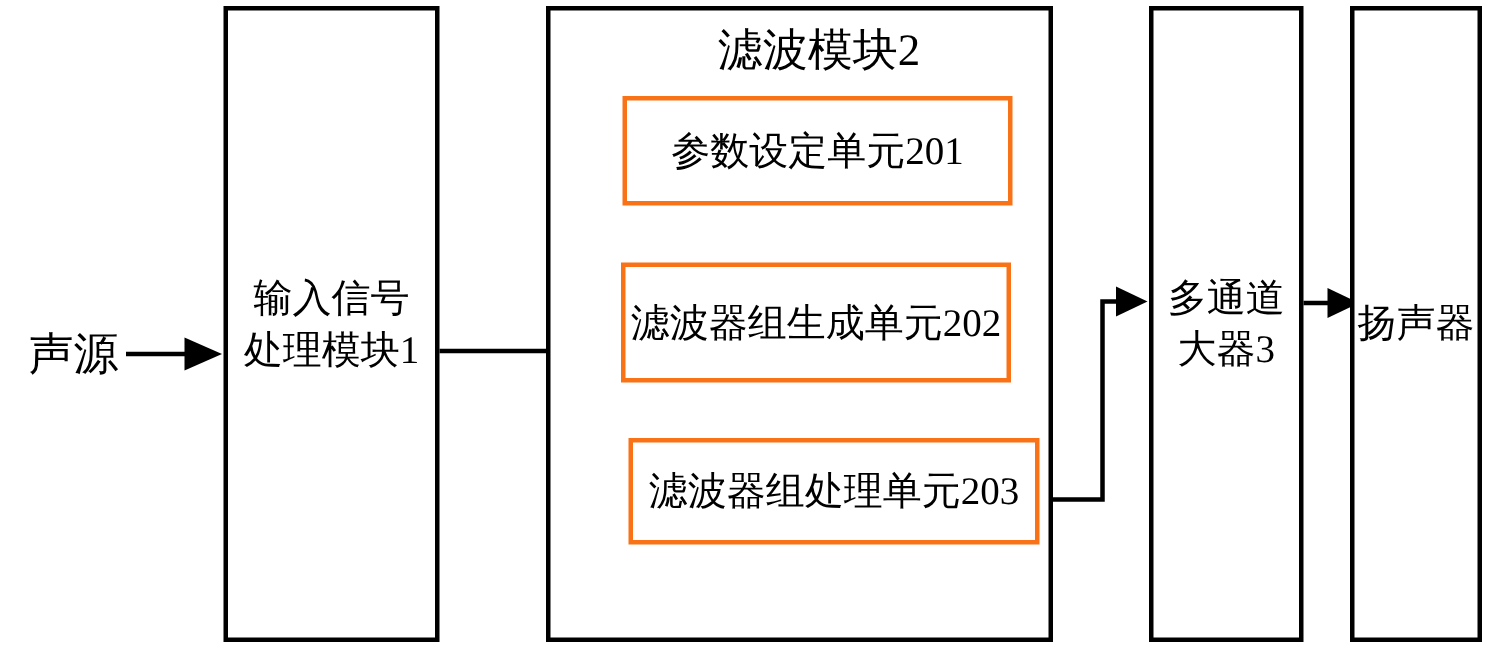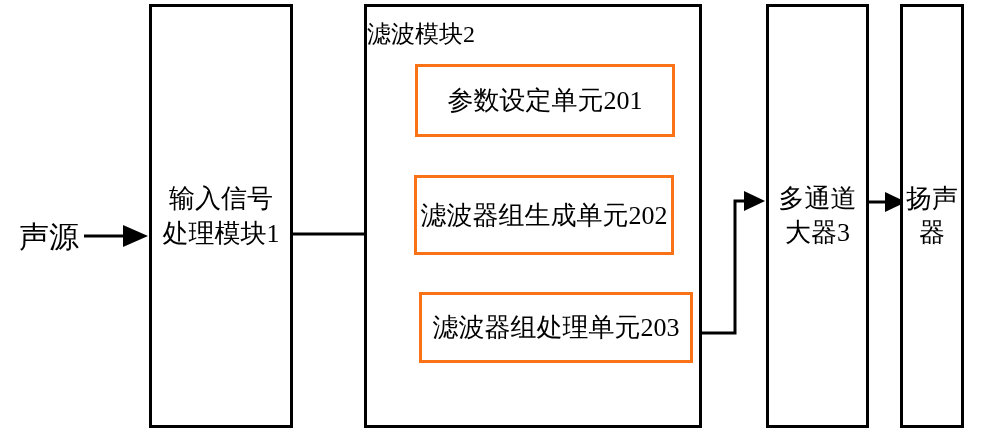--- a/index.html
+++ b/index.html
@@ -31,24 +31,24 @@
   }
   .tall {
     line-height: 35px;
   }
   .module-outer {
     justify-content: flex-start;
   }
   .module-title {
     position: absolute;
     top: 12px;
-    left: 0;
+    left: 13px;
     width: 100%;
-    text-align: left;
-    font-size: 24px;
+    text-align: center;
+    font-size: 30px;
     line-height: 30px;
   }
   .unit-box {
     position: absolute;
     box-sizing: border-box;
     border: 3px solid #f97316;
     background: #ffffff;
     display: flex;
     align-items: center;
     justify-content: center;
@@ -134,17 +134,17 @@
 
   <div class="unit-box" style="left:414px; top:175px; width:260px; height:80px;">滤波器组生成单元202</div>
 
   <div class="unit-box" style="left:419px; top:292px; width:274px; height:71px;">滤波器组处理单元203</div>
 
   <div class="box" style="left:766px; top:4px; width:103px; height:424px;">
     <div>多通道</div>
     <div>大器3</div>
   </div>
 
-  <div class="box" style="left:900px; top:4px; width:64px; height:424px;">
+  <div class="box" style="left:900px; top:4px; width:88px; height:424px;">
     <div>扬声器</div>
   </div>
 
 </div>
 
 </body></html>

